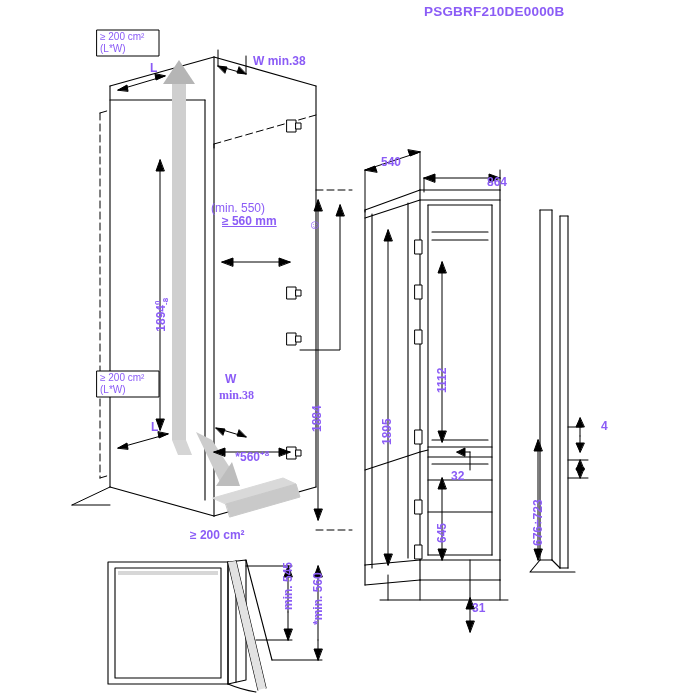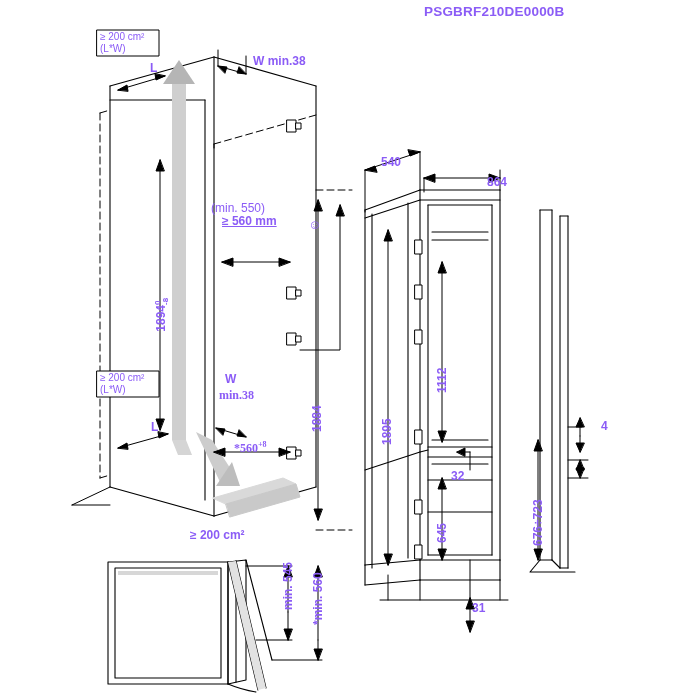--- a/index.html
+++ b/index.html
@@ -372,21 +372,21 @@
   <div class="lbl b" style="left:219px; top:389px;font-family:Liberation Serif, serif;">min.38</div>
 
   <div class="lbl" style="left:211px; top:202px;">(min. 550)</div>
   <div class="lbl b" style="left:222px; top:215px;text-decoration:underline;">≥ 560 mm</div>
   <div class="lbl" style="left:308px; top:218px; font-size:13px;">☺</div>
 
   <div class="lbl b rot90" style="left:141px; top:345px;">
     <span>1894</span><span class="stack"><span style="display:block">0</span><span style="display:block">-8</span></span>
   </div>
 
-  <div class="lbl b" style="left:222px; top:428px;font-family:Liberation Serif, serif;">
+  <div class="lbl b" style="left:222px; top:437px;">
     <span>*560</span><span class="sup">+8</span>
   </div>
 
   <div class="lbl b" style="left:190px; top:529px;">≥ 200 cm²</div>
 
   <div class="lbl b rot90" style="left:311px; top:432px;">1884</div>
 
   <div class="lbl b" style="left:381px; top:156px;">540</div>
 
   <div class="lbl b" style="left:487px; top:176px;">864</div>

